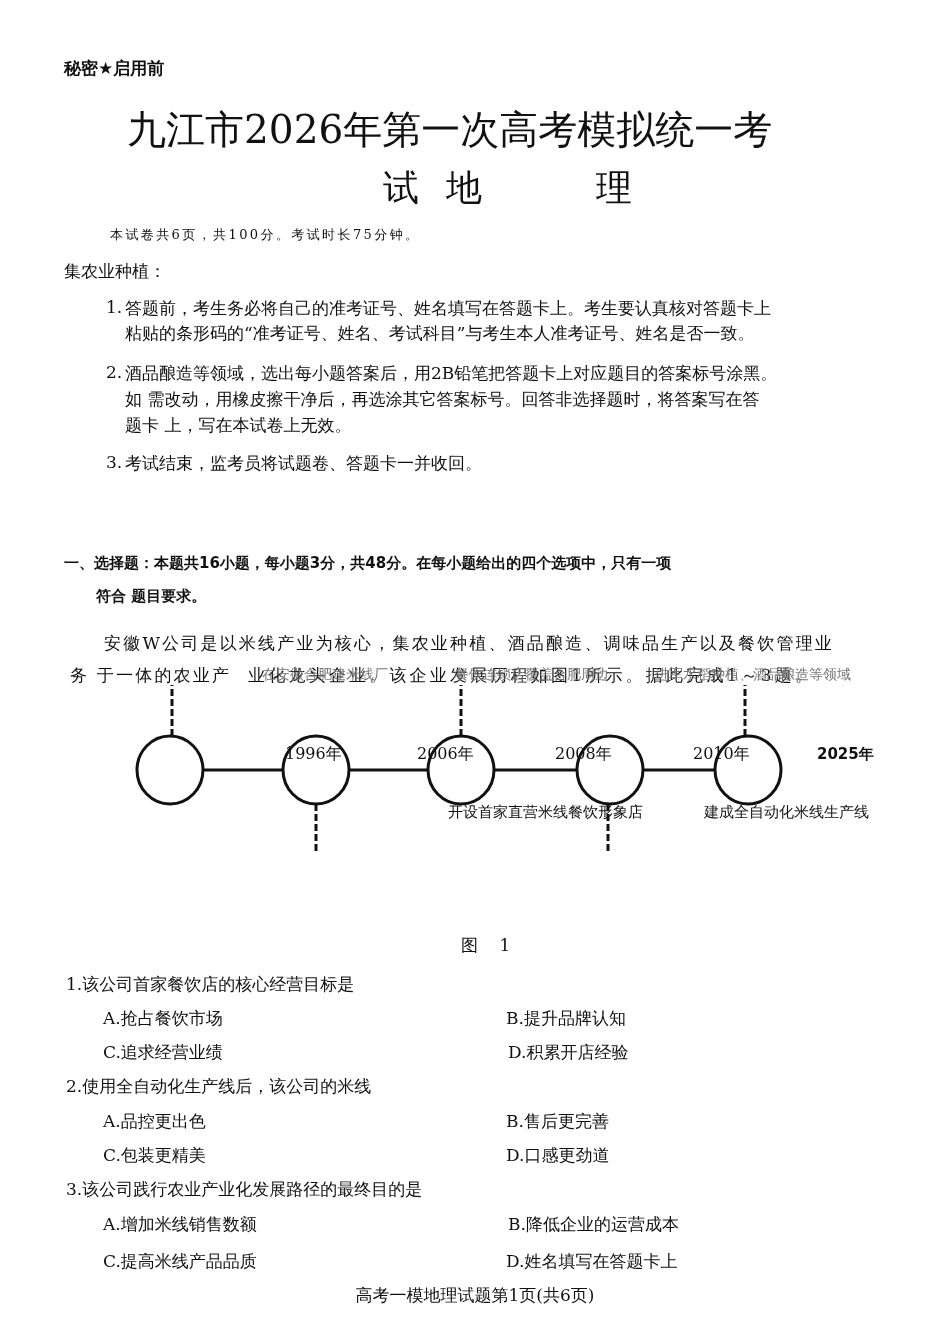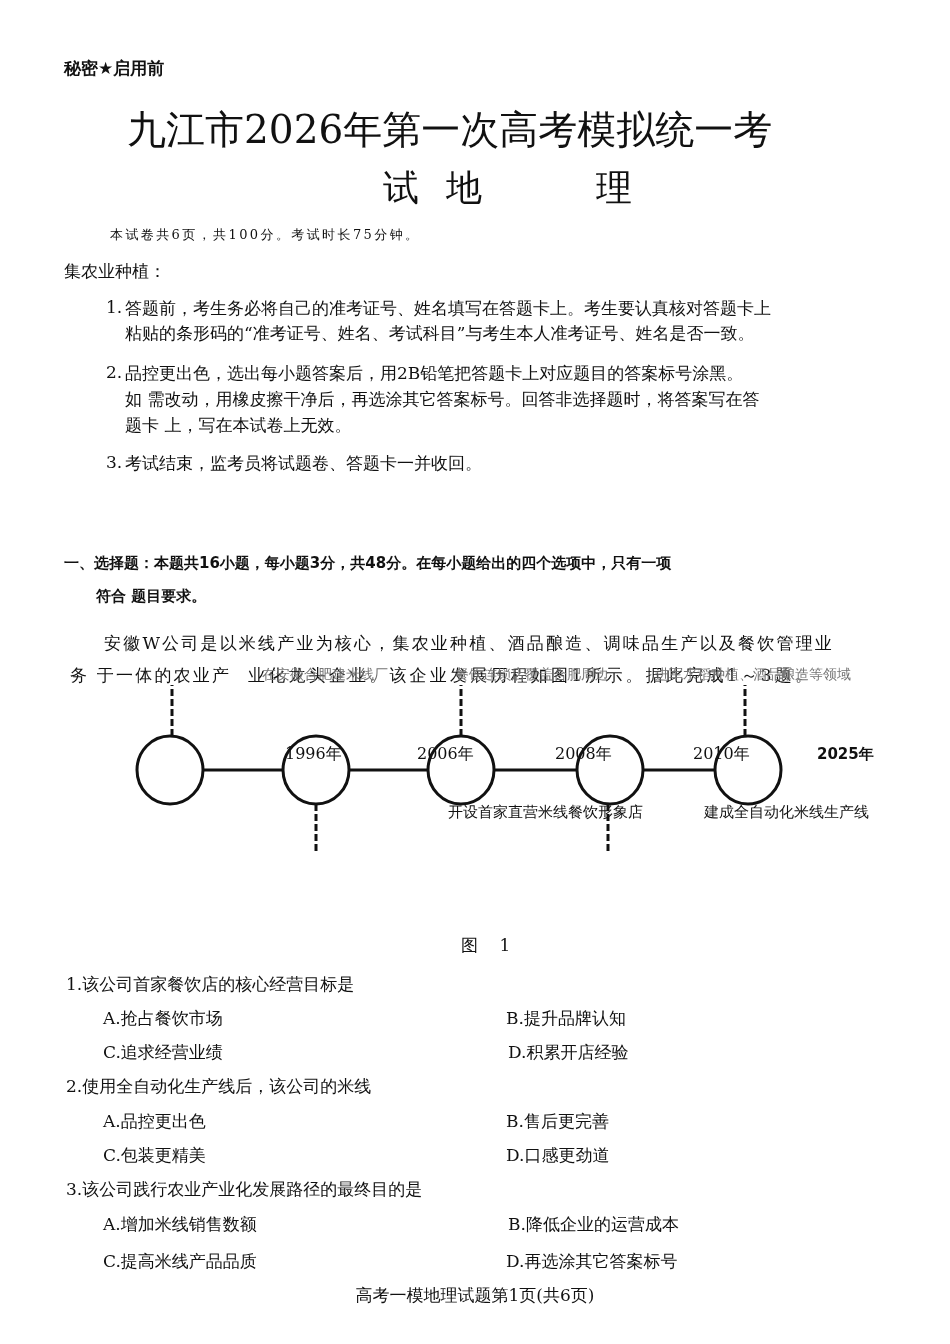--- a/index.html
+++ b/index.html
@@ -37,21 +37,21 @@
 <div class="abs subtitle sub3">理</div>
 
 <div class="abs note">本试卷共6页，共100分。考试时长75分钟。</div>
 <div class="abs notice-title">集农业种植：</div>
 
 <div class="abs item" style="top:297px;">1.</div>
 <div class="abs cont" style="top:297px;">答题前，考生务必将自己的准考证号、姓名填写在答题卡上。考生要认真核对答题卡上</div>
 <div class="abs cont" style="top:322px;">粘贴的条形码的“准考证号、姓名、考试科目”与考生本人准考证号、姓名是否一致。</div>
 
 <div class="abs item" style="top:362px;">2.</div>
-<div class="abs cont" style="top:362px;">品控更出色，选出每小题答案后，用2B铅笔把答题卡上对应题目的答案标号涂黑。</div>
+<div class="abs cont" style="top:362px;">酒品酿造等领域，选出每小题答案后，用2B铅笔把答题卡上对应题目的答案标号涂黑。</div>
 <div class="abs cont" style="top:388px;">如 需改动，用橡皮擦干净后，再选涂其它答案标号。回答非选择题时，将答案写在答</div>
 <div class="abs cont" style="top:414px;">题卡 上，写在本试卷上无效。</div>
 
 <div class="abs item" style="top:452px;">3.</div>
 <div class="abs cont" style="top:452px;">考试结束，监考员将试题卷、答题卡一并收回。</div>
 
 <div class="abs section" style="left:64px; top:554px;">一、选择题：本题共16小题，每小题3分，共48分。在每小题给出的四个选项中，只有一项</div>
 <div class="abs section" style="left:96px; top:587px;">符合 题目要求。</div>
 
 <div class="abs para" style="left:104px; top:632px;">安徽W公司是以米线产业为核心，集农业种植、酒品酿造、调味品生产以及餐饮管理业</div>
@@ -100,15 +100,15 @@
 <div class="abs q" style="top:1075px;">2.使用全自动化生产线后，该公司的米线</div>
 <div class="abs opt" style="left:103px; top:1110px;">A.品控更出色</div>
 <div class="abs opt" style="left:506px; top:1110px;">B.售后更完善</div>
 <div class="abs opt" style="left:103px; top:1144px;">C.包装更精美</div>
 <div class="abs opt" style="left:506px; top:1144px;">D.口感更劲道</div>
 
 <div class="abs q" style="top:1178px;">3.该公司践行农业产业化发展路径的最终目的是</div>
 <div class="abs opt" style="left:103px; top:1213px;">A.增加米线销售数额</div>
 <div class="abs opt" style="left:508px; top:1213px;">B.降低企业的运营成本</div>
 <div class="abs opt" style="left:103px; top:1250px;">C.提高米线产品品质</div>
-<div class="abs opt" style="left:506px; top:1250px;">D.再选涂其它答案标号</div>
+<div class="abs opt" style="left:506px; top:1250px;">D.姓名填写在答题卡上</div>
 
 <div class="abs footer">高考一模地理试题第1页(共6页)</div>
 
 </body></html>

